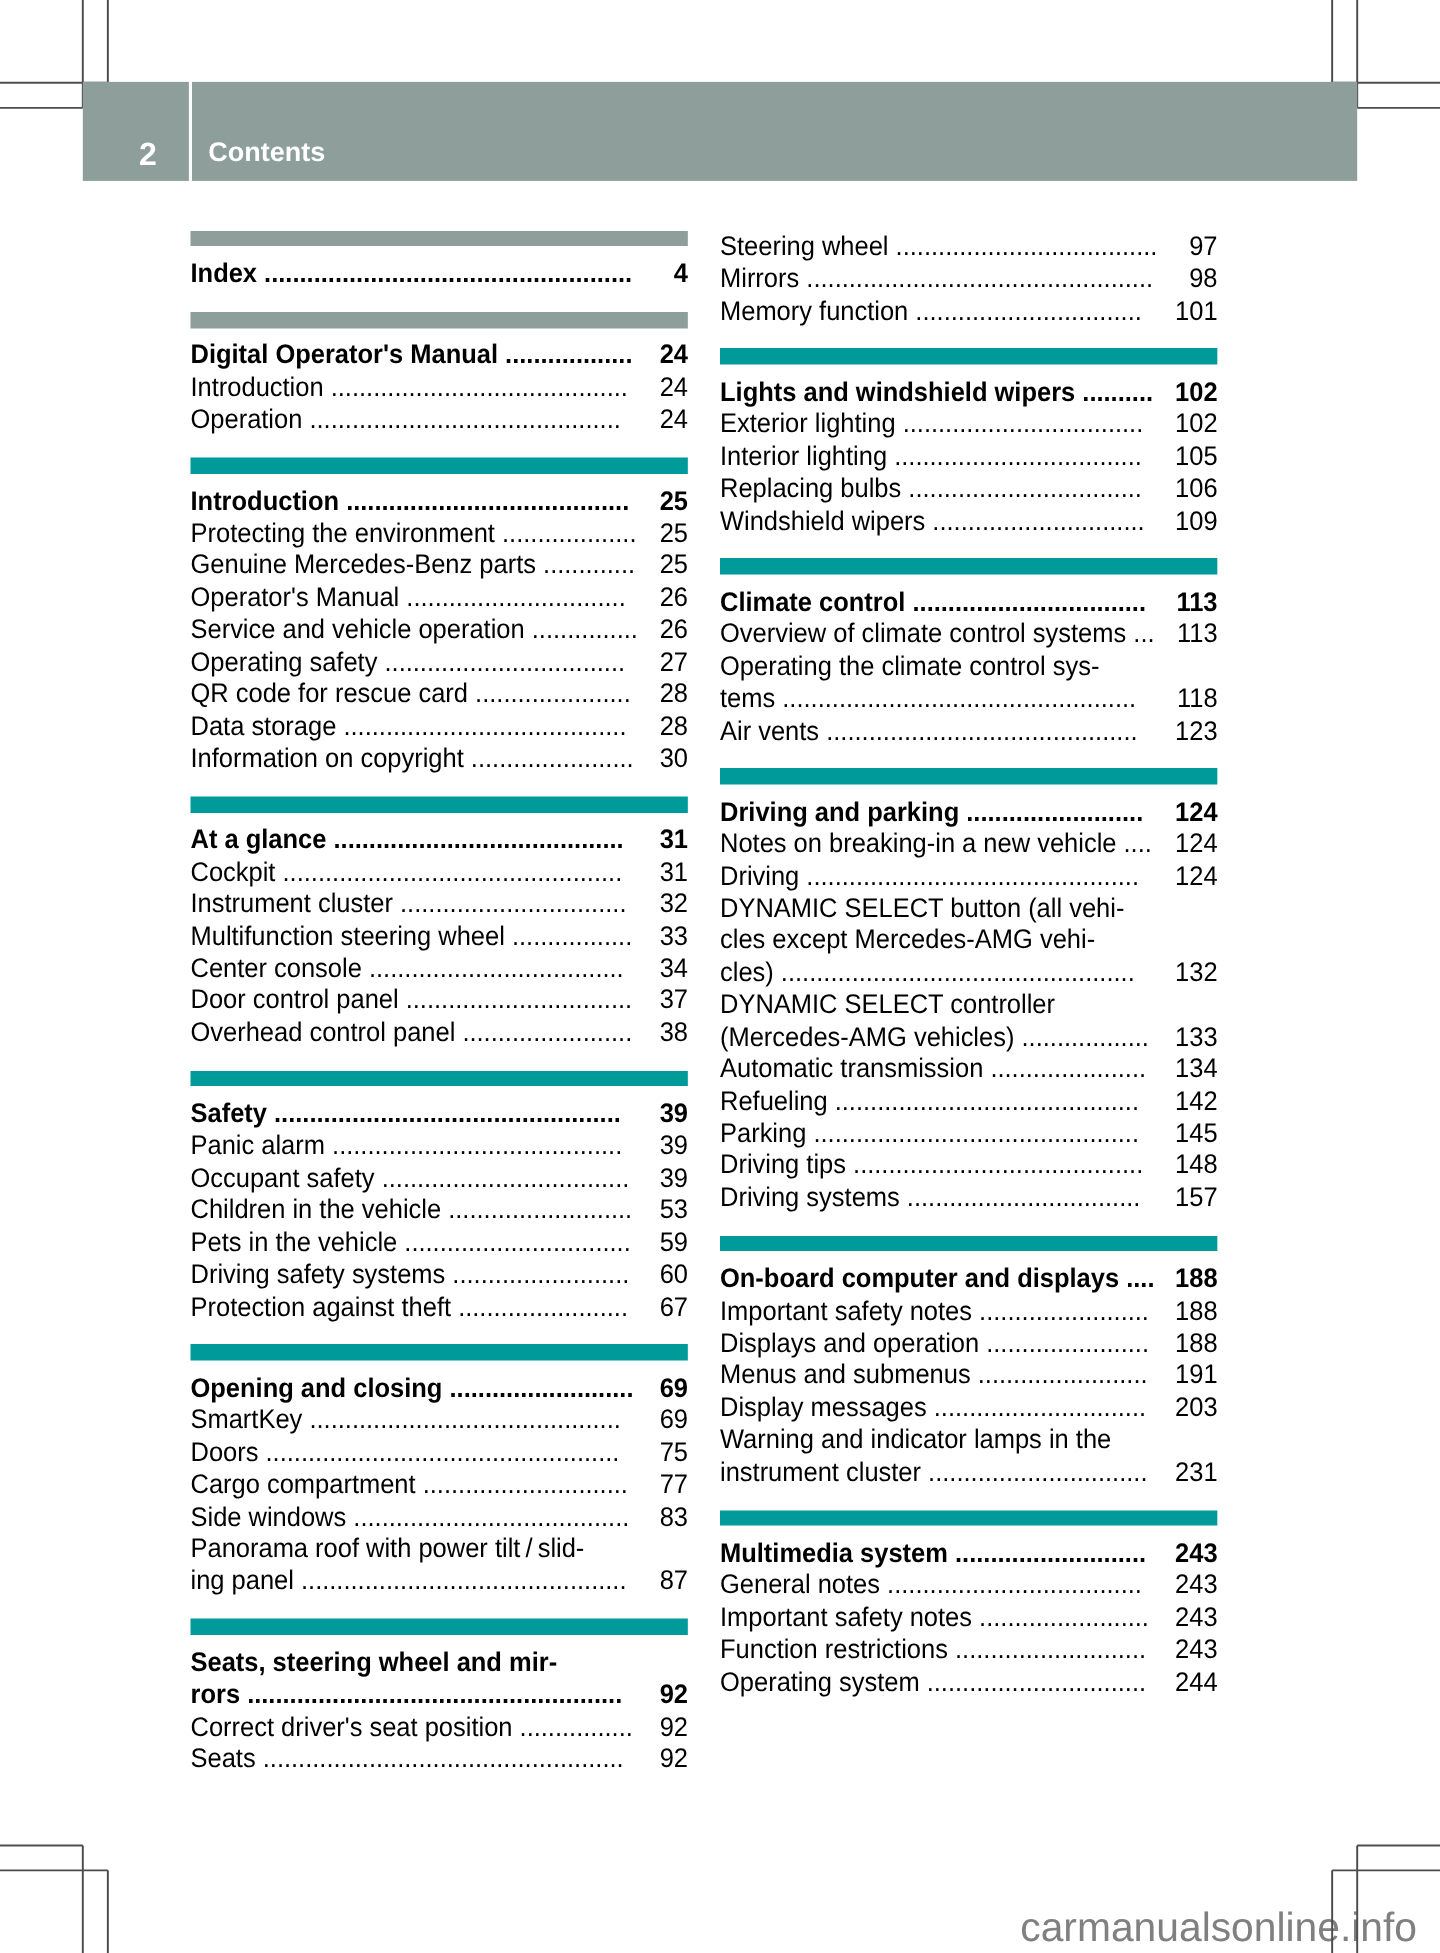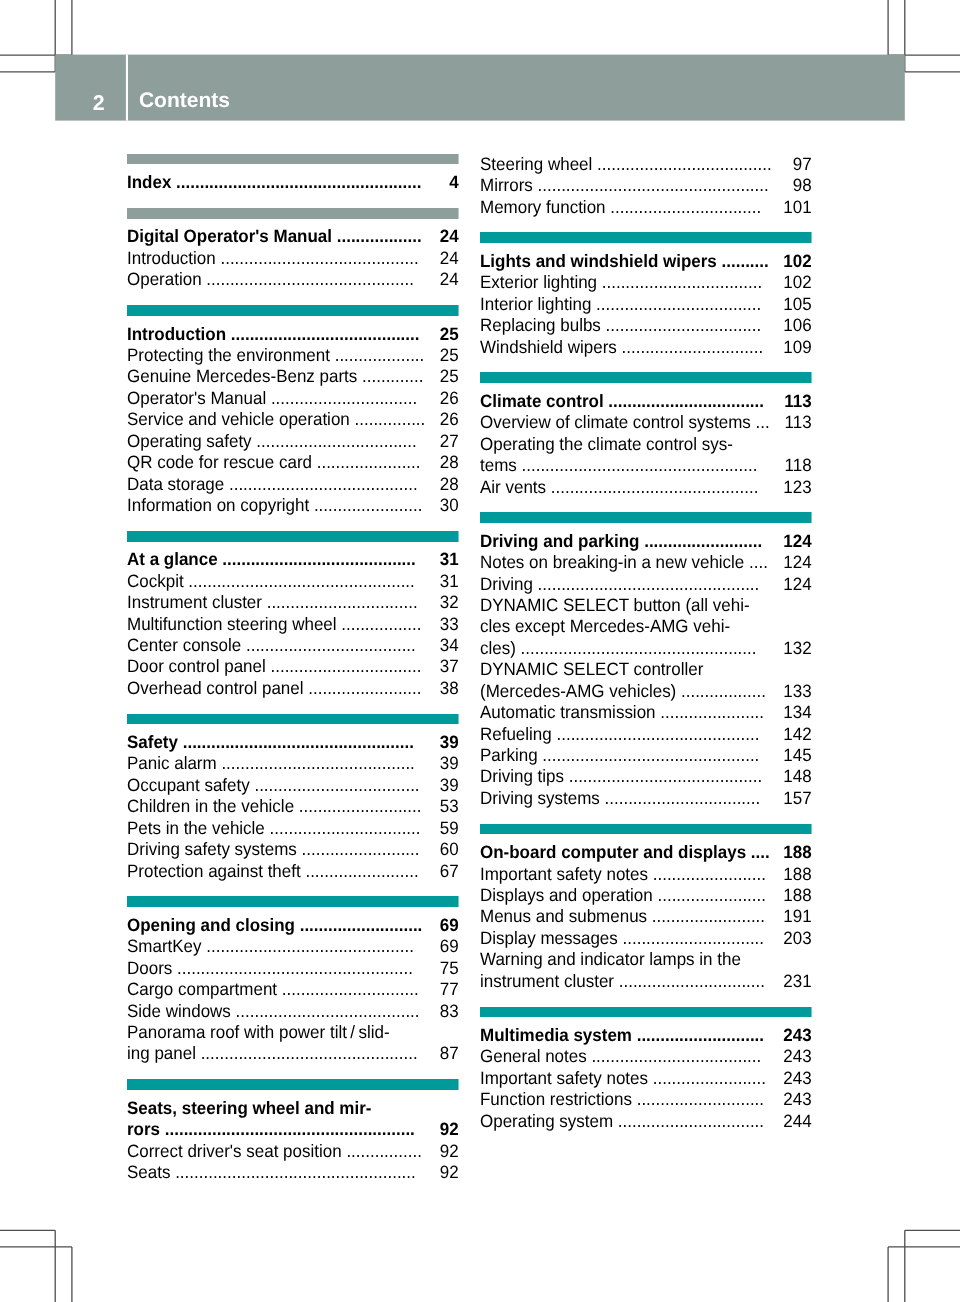--- a/index.html
+++ b/index.html
@@ -12,21 +12,21 @@
 
   
   .pagemarks{position:absolute;left:0;top:0;z-index:2;}
 
   
     .hdr-num{position:absolute;z-index:4;left:0;top:93.3px;width:104.6px;height:20px;
            text-align:right;
            font-size:21.4px;font-weight:bold;color:#fff;line-height:20px;opacity:0.999;}
   .hdr-num span{display:inline;}
     .hdr-title{position:absolute;z-index:4;left:138.9px;top:89.0px;height:24px;
-             font-size:21px;font-weight:bold;color:#fff;line-height:24px;opacity:0.999;}
+             font-size:18px;font-weight:bold;color:#fff;line-height:24px;opacity:0.999;}
   .hdr-title span{display:inline;}
 
   
   .col{position:absolute;top:153.7px;width:349.16px;font-size:17.895px;line-height:21.417px;
        transform:scaleX(0.95);transform-origin:left top;}
   .col-left{left:126.6px;}
   .col-right{left:479.75px;}
 
   .block{}
   .block + .block{margin-top:14.45px;}
@@ -493,13 +493,14 @@
           </div>
           <div class="row">
             <span class="txt">Operating system </span>
             <span class="lead">...............................</span>
             <span class="num">244</span>
           </div>
         </div>
       </div>
     </div>
 
+  <div class="watermark">carmanualsonline.info</div>
 </div>
 
 </body></html>

